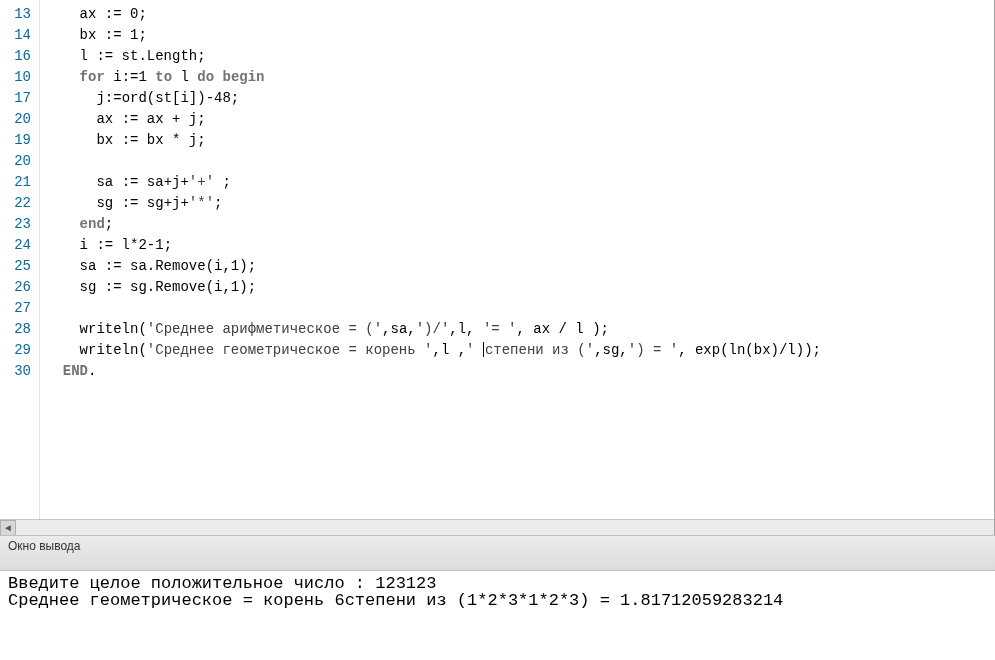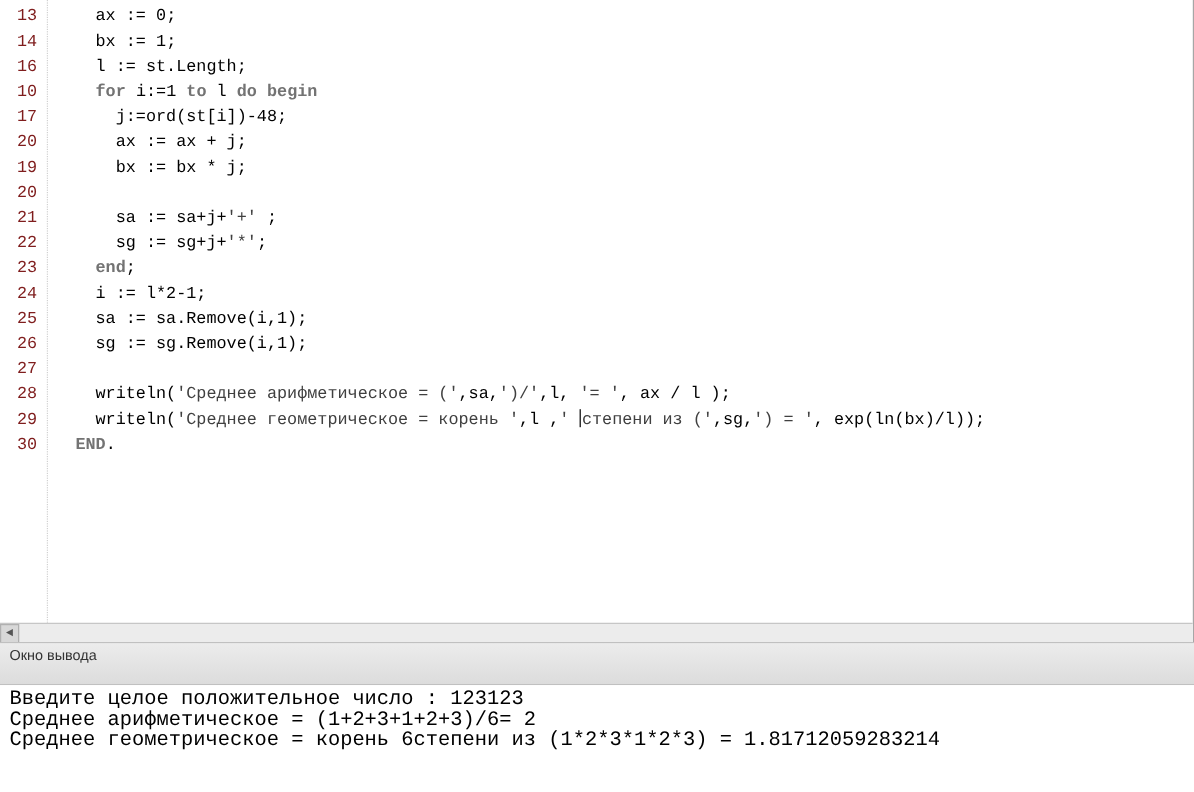--- a/index.html
+++ b/index.html
@@ -21,21 +21,21 @@
     overflow: hidden;
   }
   .editor-inner {
     display: flex;
     height: 100%;
   }
   .gutter {
     width: 40px;
     padding: 4px 8px 4px 4px;
     text-align: right;
-    color: #7f1d1d;
+    color: #0369a1;
     background: #ffffff;
     border-right: 1px dotted #d0d0d0;
     user-select: none;
     line-height: 21px;
   }
   .code {
     flex: 1;
     padding: 4px 6px;
     white-space: pre;
     line-height: 21px;
@@ -124,13 +124,13 @@
         <div>30</div>
       </div>
     <div class="code" id="code"><div class="code-line">    <span>ax := </span><span class="num">0</span><span>;</span></div><div class="code-line">    <span>bx := </span><span class="num">1</span><span>;</span></div><div class="code-line">    <span>l := st.Length;</span></div><div class="code-line">    <span class="kw">for</span><span> i:=</span><span class="num">1</span><span> </span><span class="kw">to</span><span> l </span><span class="kw">do</span><span> </span><span class="kw">begin</span></div><div class="code-line">      <span>j:=ord(st[i])-</span><span class="num">48</span><span>;</span></div><div class="code-line">      <span>ax := ax + j;</span></div><div class="code-line">      <span>bx := bx * j;</span></div><div class="code-line"></div><div class="code-line">      <span>sa := sa+j+</span><span class="str">'+'</span><span> ;</span></div><div class="code-line">      <span>sg := sg+j+</span><span class="str">'*'</span><span>;</span></div><div class="code-line">    <span class="kw">end</span><span>;</span></div><div class="code-line">    <span>i := l*</span><span class="num">2</span><span>-</span><span class="num">1</span><span>;</span></div><div class="code-line">    <span>sa := sa.Remove(i,</span><span class="num">1</span><span>);</span></div><div class="code-line">    <span>sg := sg.Remove(i,</span><span class="num">1</span><span>);</span></div><div class="code-line"></div><div class="code-line">    <span>writeln(</span><span class="str">'Среднее арифметическое = ('</span><span>,sa,</span><span class="str">')/'</span><span>,l, </span><span class="str">'= '</span><span>, ax / l );</span></div><div class="code-line">    <span>writeln(</span><span class="str">'Среднее геометрическое = корень '</span><span>,l ,</span><span class="str">' </span><span class="cursor-bar"></span><span class="str">степени из ('</span><span>,sg,</span><span class="str">') = '</span><span>, exp(ln(bx)/l));</span></div><div class="code-line">  <span class="kw">END</span><span>.</span></div></div>
   </div>
   <div class="hscroll">
     <div class="hscroll-arrow left">◄</div>
   </div>
 </div>
 
 <div class="out-title">Окно вывода</div>
-<div class="out-body" id="outbody"><div>Введите целое положительное число : 123123</div><div>Среднее арифметическое = (1+2+3+1+2+3)/6= 2</div><div>Среднее геометрическое = корень 6степени из (1*2*3*1*2*3) = 1.81712059283214</div></div>
+<div class="out-body" id="outbody"><div>Введите целое положительное число : 123123</div><div>Среднее геометрическое = корень 6степени из (1*2*3*1*2*3) = 1.81712059283214</div></div>
 
 </body></html>

